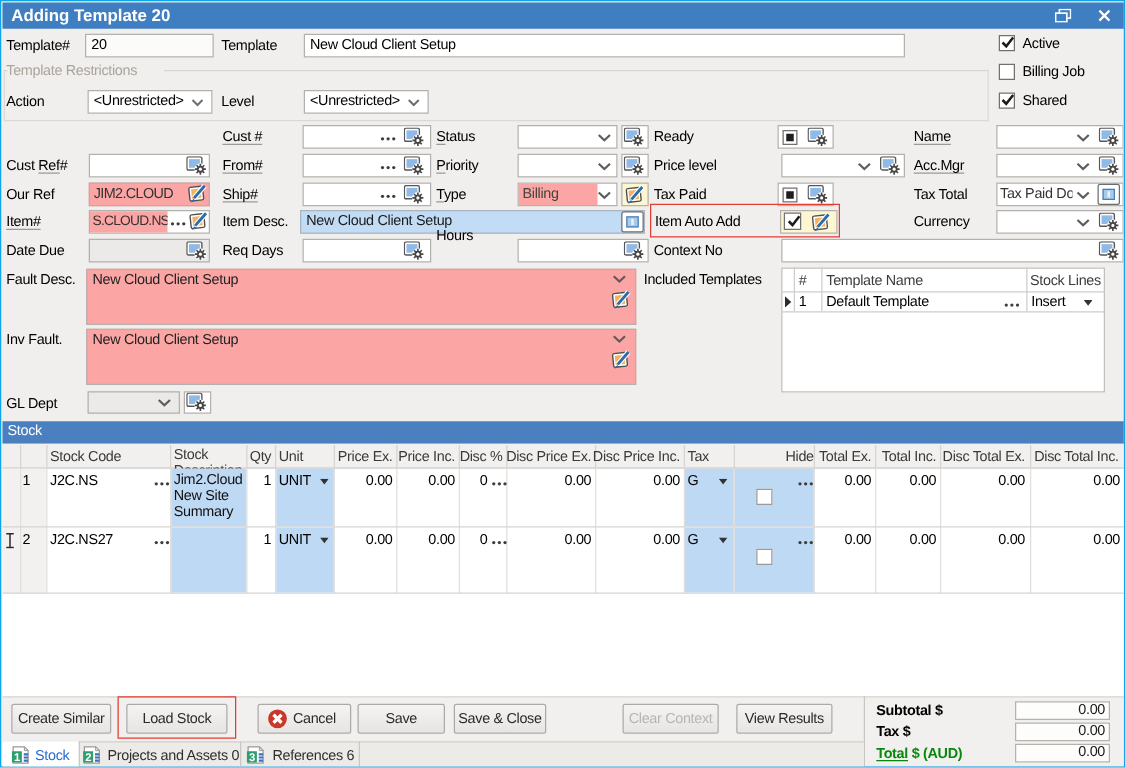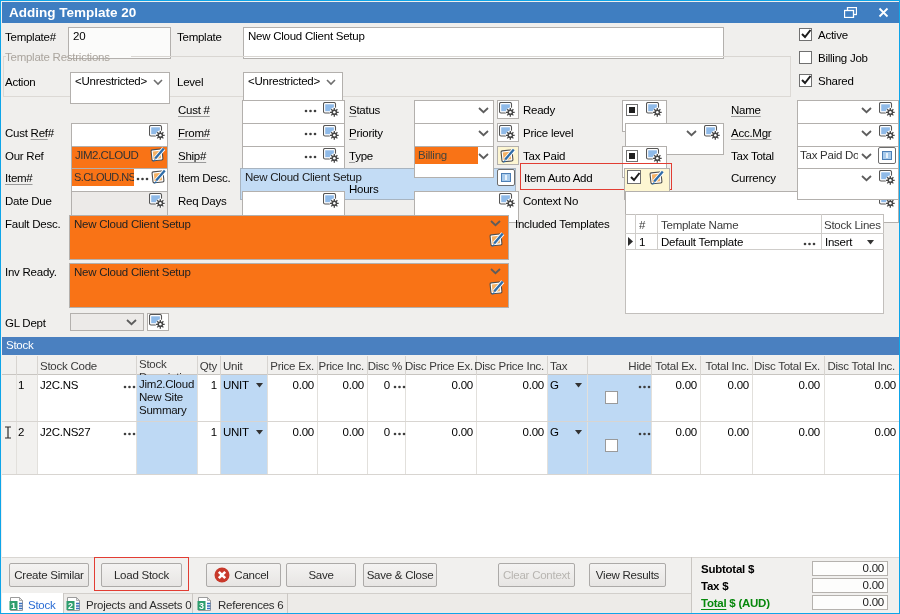--- a/index.html
+++ b/index.html
@@ -1,21 +1,21 @@
 <!DOCTYPE html>
 <html><head>
 <meta charset="utf-8">
 <style>
 *{margin:0;padding:0;box-sizing:border-box}
 body{font-family:"Liberation Sans",sans-serif;font-size:11.5px;letter-spacing:-0.25px;color:#000;background:#fff}
 #w{position:relative;width:900px;height:614px;background:#f0efed;border:1px solid #0ea5e9;overflow:hidden}
 .ab{position:absolute}
 .lbl{position:absolute;font-size:11.5px;white-space:nowrap;color:#000;line-height:14px}
-.fld{position:absolute;background:#fff;border:1px solid #b3b0ad;height:32px;font-size:11.5px;line-height:16px;white-space:nowrap;overflow:hidden}
-.yel{background:#f97316}
+.fld{position:absolute;background:#fff;border:1px solid #b3b0ad;height:19px;font-size:11.5px;line-height:16px;white-space:nowrap;overflow:hidden}
+.yel{background:#fca5a5}
 .blu{background:#c3dcf5}
 .gry{background:#eceae8}
 .btn{position:absolute;background:linear-gradient(#f4f3f2,#e7e5e3);border:1px solid #acaaa8;border-radius:2px;font-size:11.5px;color:#2a2a2a;text-align:center;height:24px;line-height:22px;white-space:nowrap}
 .ul{text-decoration:underline;text-decoration-color:#9a9a9a;text-underline-offset:2px}
 .hl{position:absolute;background:#d9d6d2;height:1px}
 .vl{position:absolute;background:#d9d6d2;width:1px}
 </style>
 </head>
 <body>
 <div id="w">
@@ -287,21 +287,21 @@
     </svg>
 
 <div class="lbl" style="left:4px;top:216px">Fault Desc.</div>
 <div class="ab yel" style="left:68px;top:214px;width:440px;height:45px;border:1px solid #b3b0ad;padding:2px 4px;font-size:11.5px;color:#222">New Cloud Client Setup</div>
 <svg class="ab" style="left:489px;top:219px" width="11" height="8" viewBox="0 0 11 8">
       <use href="#chev"></use>
     </svg>
 <svg class="ab" style="left:488px;top:231px" width="16" height="16">
       <use href="#pen"></use>
     </svg>
-<div class="lbl" style="left:4px;top:264px">Inv Ready.</div>
+<div class="lbl" style="left:4px;top:264px">Inv Fault.</div>
 <div class="ab yel" style="left:68px;top:262px;width:440px;height:45px;border:1px solid #b3b0ad;padding:2px 4px;font-size:11.5px;color:#222">New Cloud Client Setup</div>
 <svg class="ab" style="left:489px;top:267px" width="11" height="8" viewBox="0 0 11 8">
       <use href="#chev"></use>
     </svg>
 <svg class="ab" style="left:488px;top:279px" width="16" height="16">
       <use href="#pen"></use>
     </svg>
 <div class="lbl" style="left:4px;top:315px">GL Dept</div>
 <div class="fld gry" style="left:69px;top:312px;width:74px;height:18px"></div>
 <svg class="ab" style="left:125px;top:318px" width="11" height="8" viewBox="0 0 11 8">

